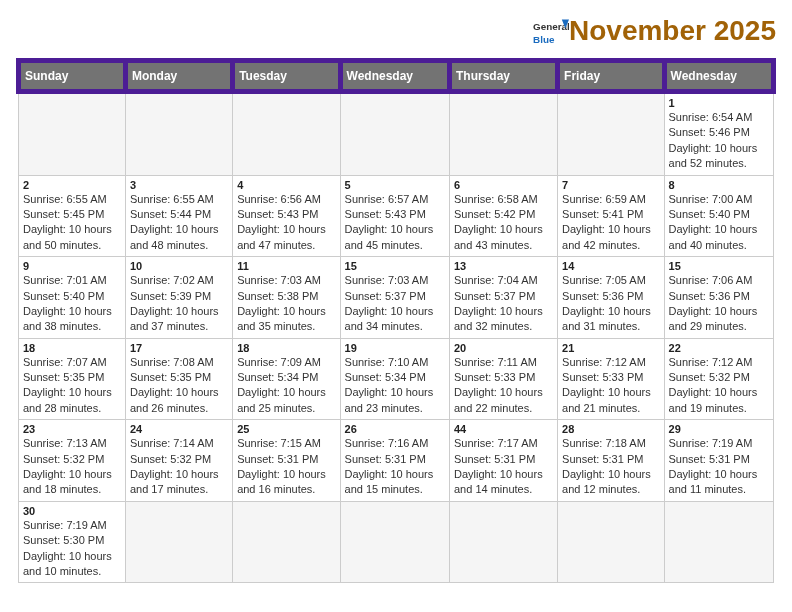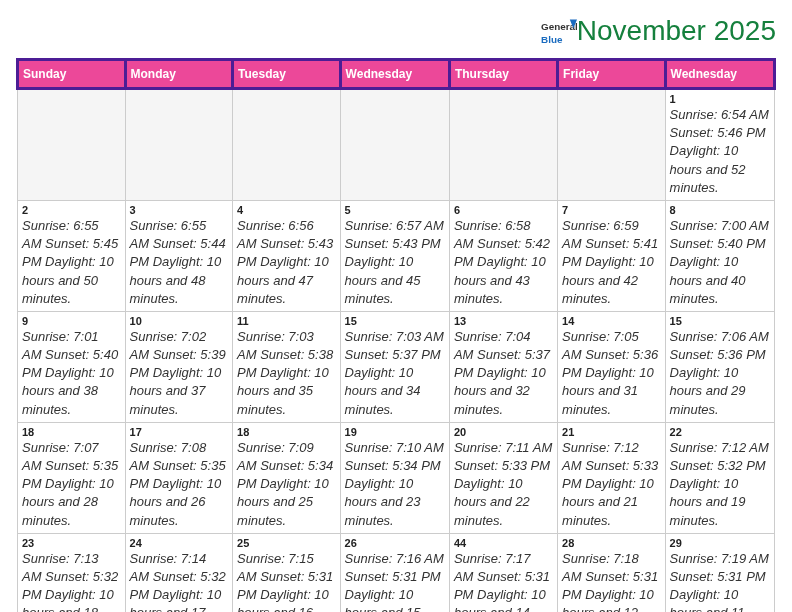--- a/index.html
+++ b/index.html
@@ -28,42 +28,42 @@
     }
     .logo-icon {
       width: 36px;
       height: 36px;
     }
     .title-block {
       text-align: right;
     }
     .month-year {
       font-size: 28px;
-      font-weight: normal;
-      color: #15803d;
+      font-weight: bold;
+      color: #a16207;
       line-height: 1.1;
     }
     .location {
       font-size: 14px;
       color: #444;
       margin-top: 2px;
     }
     .calendar {
       width: 100%;
       border-collapse: collapse;
       border: 1px solid #ccc;
     }
     .calendar th {
-      background: #ec4899;
+      background: #737373;
       color: #fff;
       font-size: 12px;
       font-weight: bold;
       padding: 6px 4px;
       text-align: left;
-      border: 3px solid #4c1d95;
+      border: 5px solid #4c1d95;
     }
     .calendar td {
       vertical-align: top;
       border: 1px solid #ccc;
       padding: 3px 4px;
       font-size: 9.5px;
       color: #333;
       background: #fff;
       width: 113px;
       min-height: 70px;
@@ -72,24 +72,23 @@
       background: #f5f5f5;
     }
     .day-num {
       font-size: 11px;
       font-weight: bold;
       color: #222;
       display: block;
       margin-bottom: 1px;
     }
     .day-info {
-      font-size: 13px;
+      font-size: 11px;
       color: #333;
       line-height: 1.4;
-      font-style: italic;
     }
   </style>
 </head>
 <body>
 
 <div class="page">
   <div class="header">
     <div class="logo">
       <svg class="logo-icon" viewBox="0 0 40 40" xmlns="http://www.w3.org/2000/svg">
   <text x="0" y="16" font-size="11" font-family="Arial" font-weight="bold" fill="#333">General</text>

